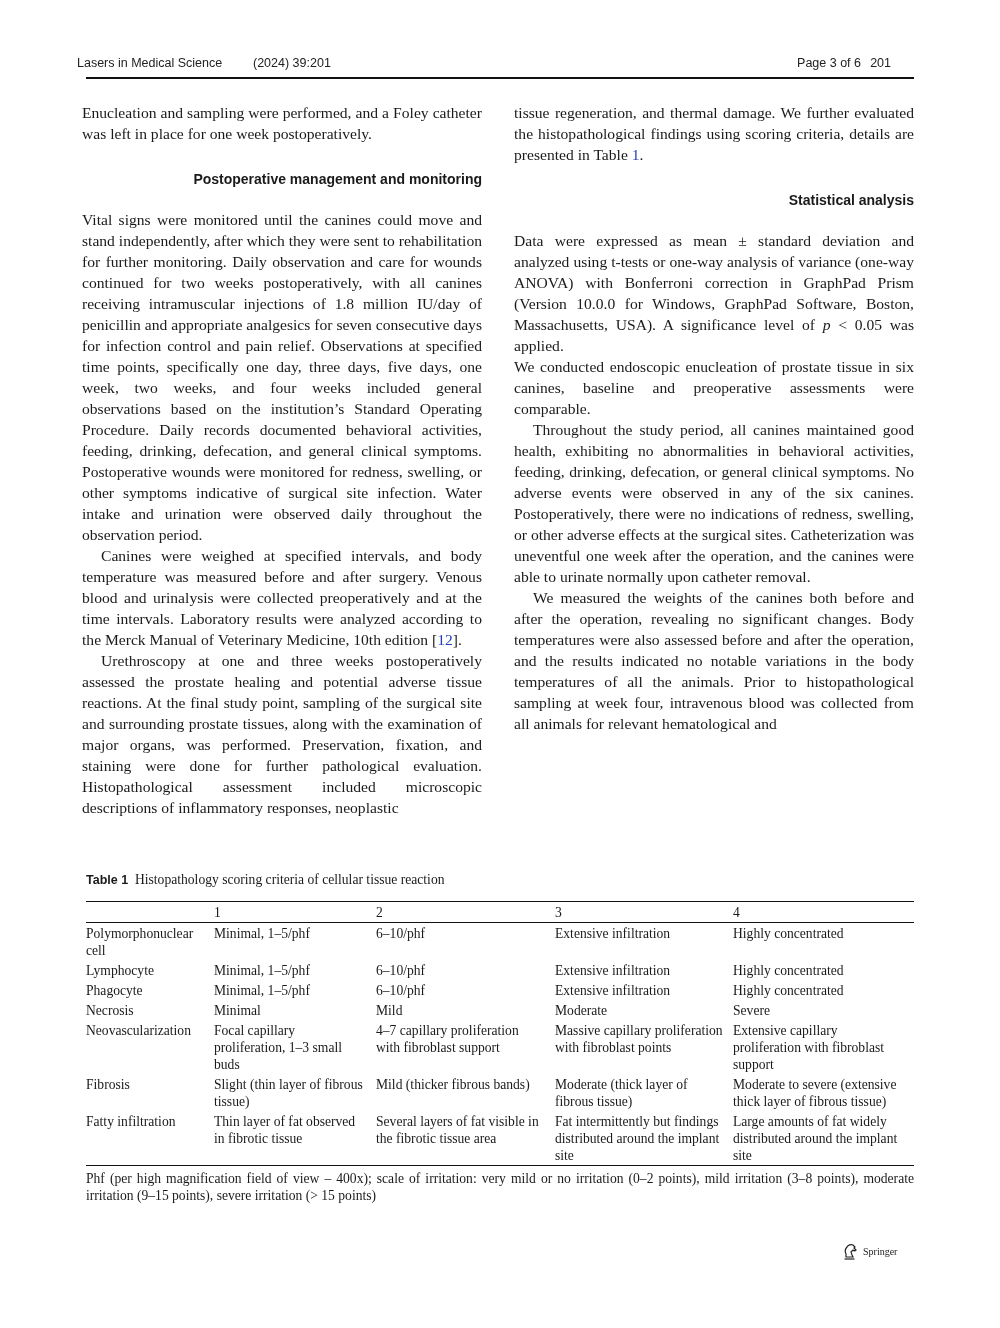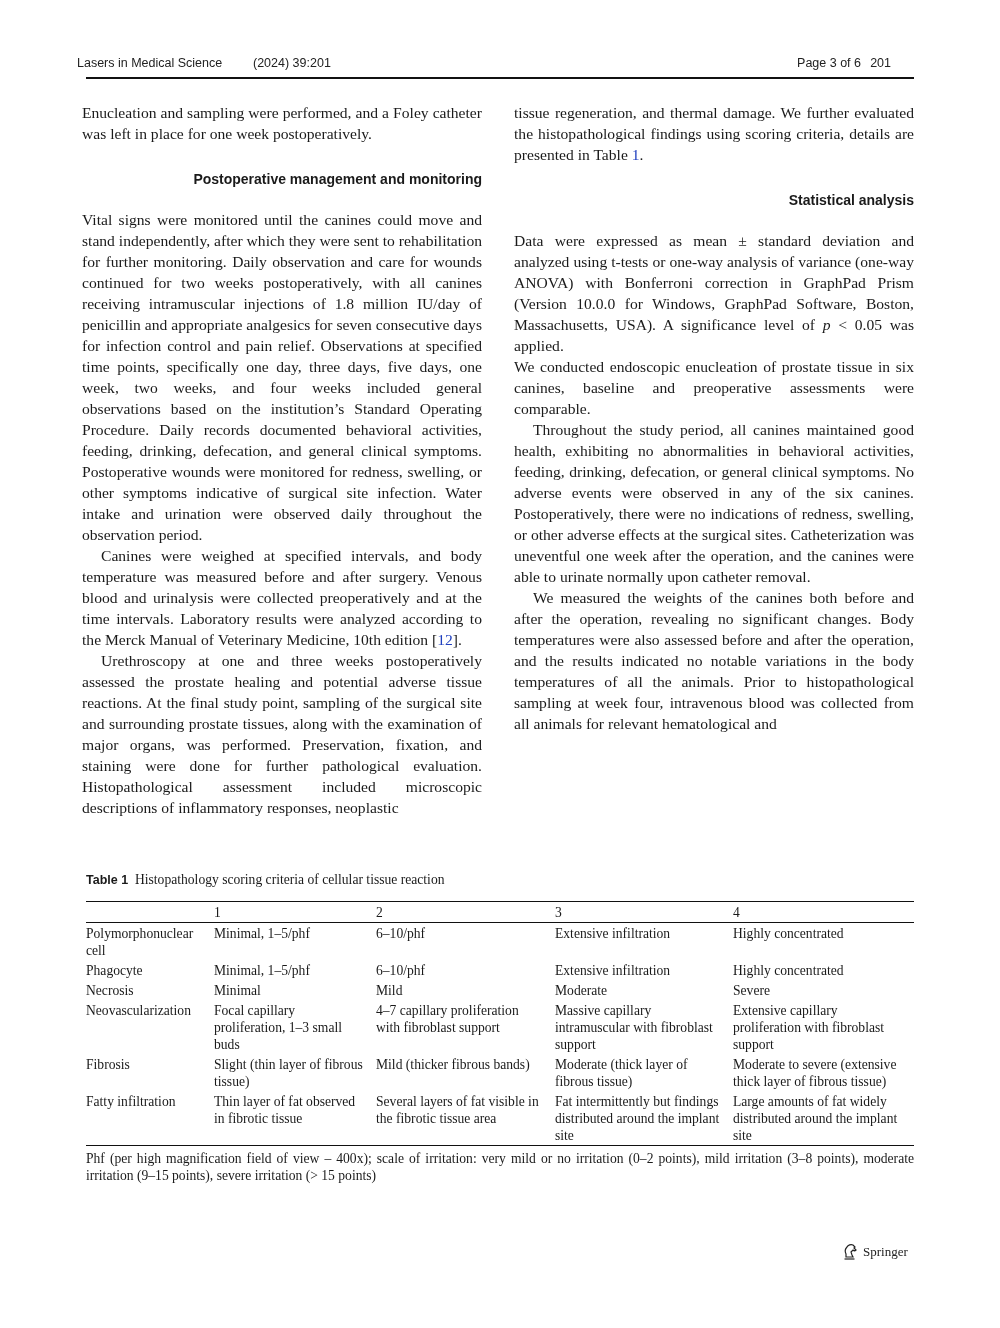--- a/index.html
+++ b/index.html
@@ -25,21 +25,21 @@
   .caption { margin-bottom: 12px; }
   .caption .tlabel { font-family: "Liberation Sans", sans-serif; font-weight: bold; font-size: 12.5px; }
   table { border-collapse: collapse; width: 828px; table-layout: fixed; }
   thead tr { border-top: 1.6px solid #111; border-bottom: 1.6px solid #111; }
   tbody tr:last-child { border-bottom: 1.6px solid #111; }
   th { font-weight: normal; text-align: left; padding: 2px 0 1px 0; vertical-align: top; }
   td { text-align: left; vertical-align: top; padding: 1.5px 10px 1.5px 0; }
   col.c0 { width: 128px; } col.c1 { width: 162px; } col.c2 { width: 179px; } col.c3 { width: 178px; } col.c4 { width: 181px; }
   .footnote { margin-top: 4px; font-size: 13.6px; line-height: 17px; text-align: justify; }
 
-  .springer { position: absolute; left: 843px; top: 1243px; font-family: "Liberation Serif", serif; font-size: 13px; color: #222; display: flex; align-items: center; gap: 5px; }
+  .springer { position: absolute; left: 843px; top: 1243px; font-family: "Liberation Serif", serif; font-size: 10px; color: #222; display: flex; align-items: center; gap: 5px; }
   .springer svg { width: 15px; height: 17px; }
 </style>
 </head>
 <body>
 
 <div class="header">
   <span class="journal">Lasers in Medical Science</span>
   <span class="vol">(2024) 39:201</span>
   <span class="page">Page 3 of 6</span>
   <span class="artno">201</span>
@@ -87,38 +87,45 @@
     </thead>
     <tbody id="table-body">
         <tr>
           <td>Polymorphonuclear cell</td>
           <td>Minimal, 1–5/phf</td>
           <td>6–10/phf</td>
           <td>Extensive infiltration</td>
           <td>Highly concentrated</td>
         </tr>
         <tr>
+          <td>Lymphocyte</td>
+          <td>Minimal, 1–5/phf</td>
+          <td>6–10/phf</td>
+          <td>Extensive infiltration</td>
+          <td>Highly concentrated</td>
+        </tr>
+        <tr>
           <td>Phagocyte</td>
           <td>Minimal, 1–5/phf</td>
           <td>6–10/phf</td>
           <td>Extensive infiltration</td>
           <td>Highly concentrated</td>
         </tr>
         <tr>
           <td>Necrosis</td>
           <td>Minimal</td>
           <td>Mild</td>
           <td>Moderate</td>
           <td>Severe</td>
         </tr>
         <tr>
           <td>Neovascularization</td>
           <td>Focal capillary proliferation, 1–3 small buds</td>
           <td>4–7 capillary proliferation with fibroblast support</td>
-          <td>Massive capillary intramuscular with fibroblast support</td>
+          <td>Massive capillary proliferation with fibroblast points</td>
           <td>Extensive capillary proliferation with fibroblast support</td>
         </tr>
         <tr>
           <td>Fibrosis</td>
           <td>Slight (thin layer of fibrous tissue)</td>
           <td>Mild (thicker fibrous bands)</td>
           <td>Moderate (thick layer of fibrous tissue)</td>
           <td>Moderate to severe (extensive thick layer of fibrous tissue)</td>
         </tr>
         <tr>

